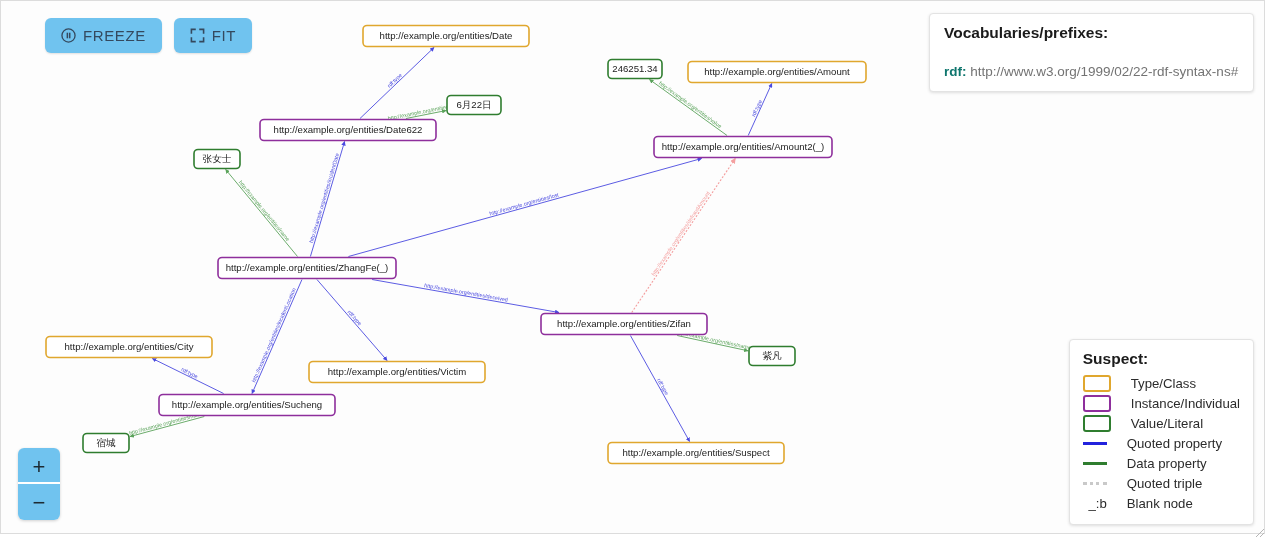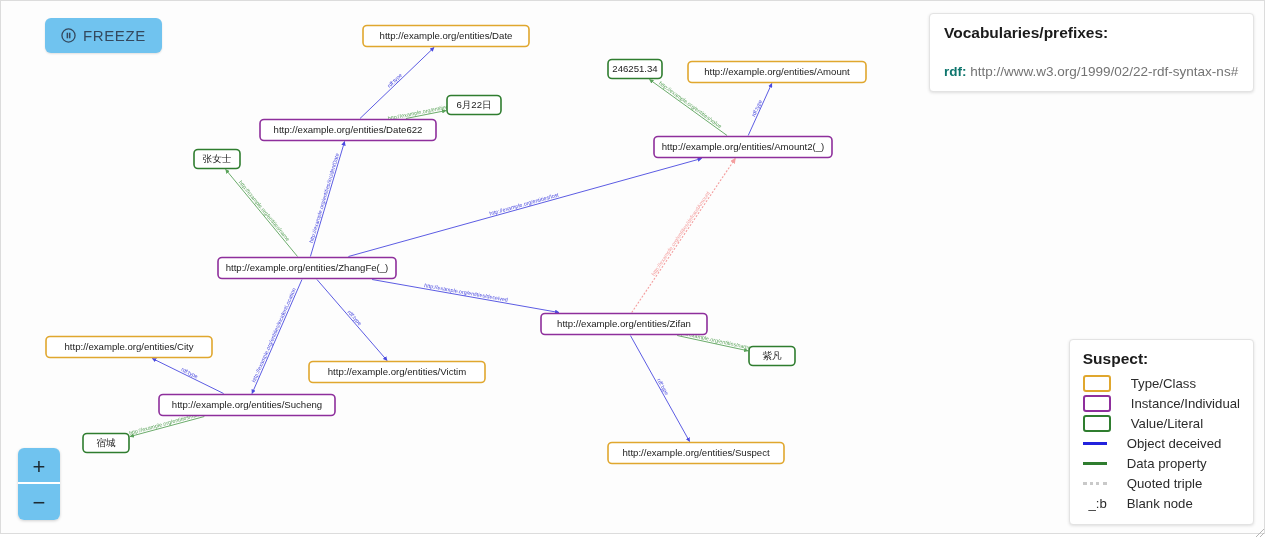--- a/index.html
+++ b/index.html
@@ -300,20 +300,28 @@
     <button class="tool-btn">
       <span>
         <svg width="15" height="15" viewBox="0 0 16 16">
           <circle cx="8" cy="8" r="7" fill="none" stroke="#34495e" stroke-width="1.4"></circle>
           <rect x="6" y="5" width="1.6" height="6" fill="#34495e"></rect>
           <rect x="8.5" y="5" width="1.6" height="6" fill="#34495e"></rect>
         </svg>
       </span>
       <span>FREEZE</span>
     </button>
+    <button class="tool-btn">
+      <span>
+        <svg width="15" height="15" viewBox="0 0 16 16">
+          <path d="M1.5 5.3V1.5H5.3M10.7 1.5H14.5V5.3M14.5 10.7V14.5H10.7M5.3 14.5H1.5V10.7" fill="none" stroke="#34495e" stroke-width="1.7" stroke-linecap="square"></path>
+        </svg>
+      </span>
+      <span>FIT</span>
+    </button>
   </div>
 
   <div id="zoom-controls">
     <button class="zoom-btn" id="zoom-in">+</button>
     <button class="zoom-btn" id="zoom-out">−</button>
   </div>
 
   <div id="vocab-panel">
     <div id="vocab-title">Vocabularies/prefixes:</div>
     <div id="vocab-list">
@@ -331,21 +339,21 @@
         <div class="legend-row">
           <div class="legend-swatch" style="border-color: rgb(142, 47, 156);"></div>
           <span>Instance/Individual</span>
         </div>
         <div class="legend-row">
           <div class="legend-swatch" style="border-color: rgb(47, 125, 47);"></div>
           <span>Value/Literal</span>
         </div>
         <div class="legend-row">
           <div class="legend-line" style="border-top-color: rgb(34, 34, 221);"></div>
-          <span>Object deceived</span>
+          <span>Quoted property</span>
         </div>
         <div class="legend-row">
           <div class="legend-line" style="border-top-color: rgb(47, 125, 47);"></div>
           <span>Data property</span>
         </div>
         <div class="legend-row">
           <div class="legend-dots" style="border-top-color: rgb(201, 201, 201);"></div>
           <span>Quoted triple</span>
         </div>
         <div class="legend-row">

